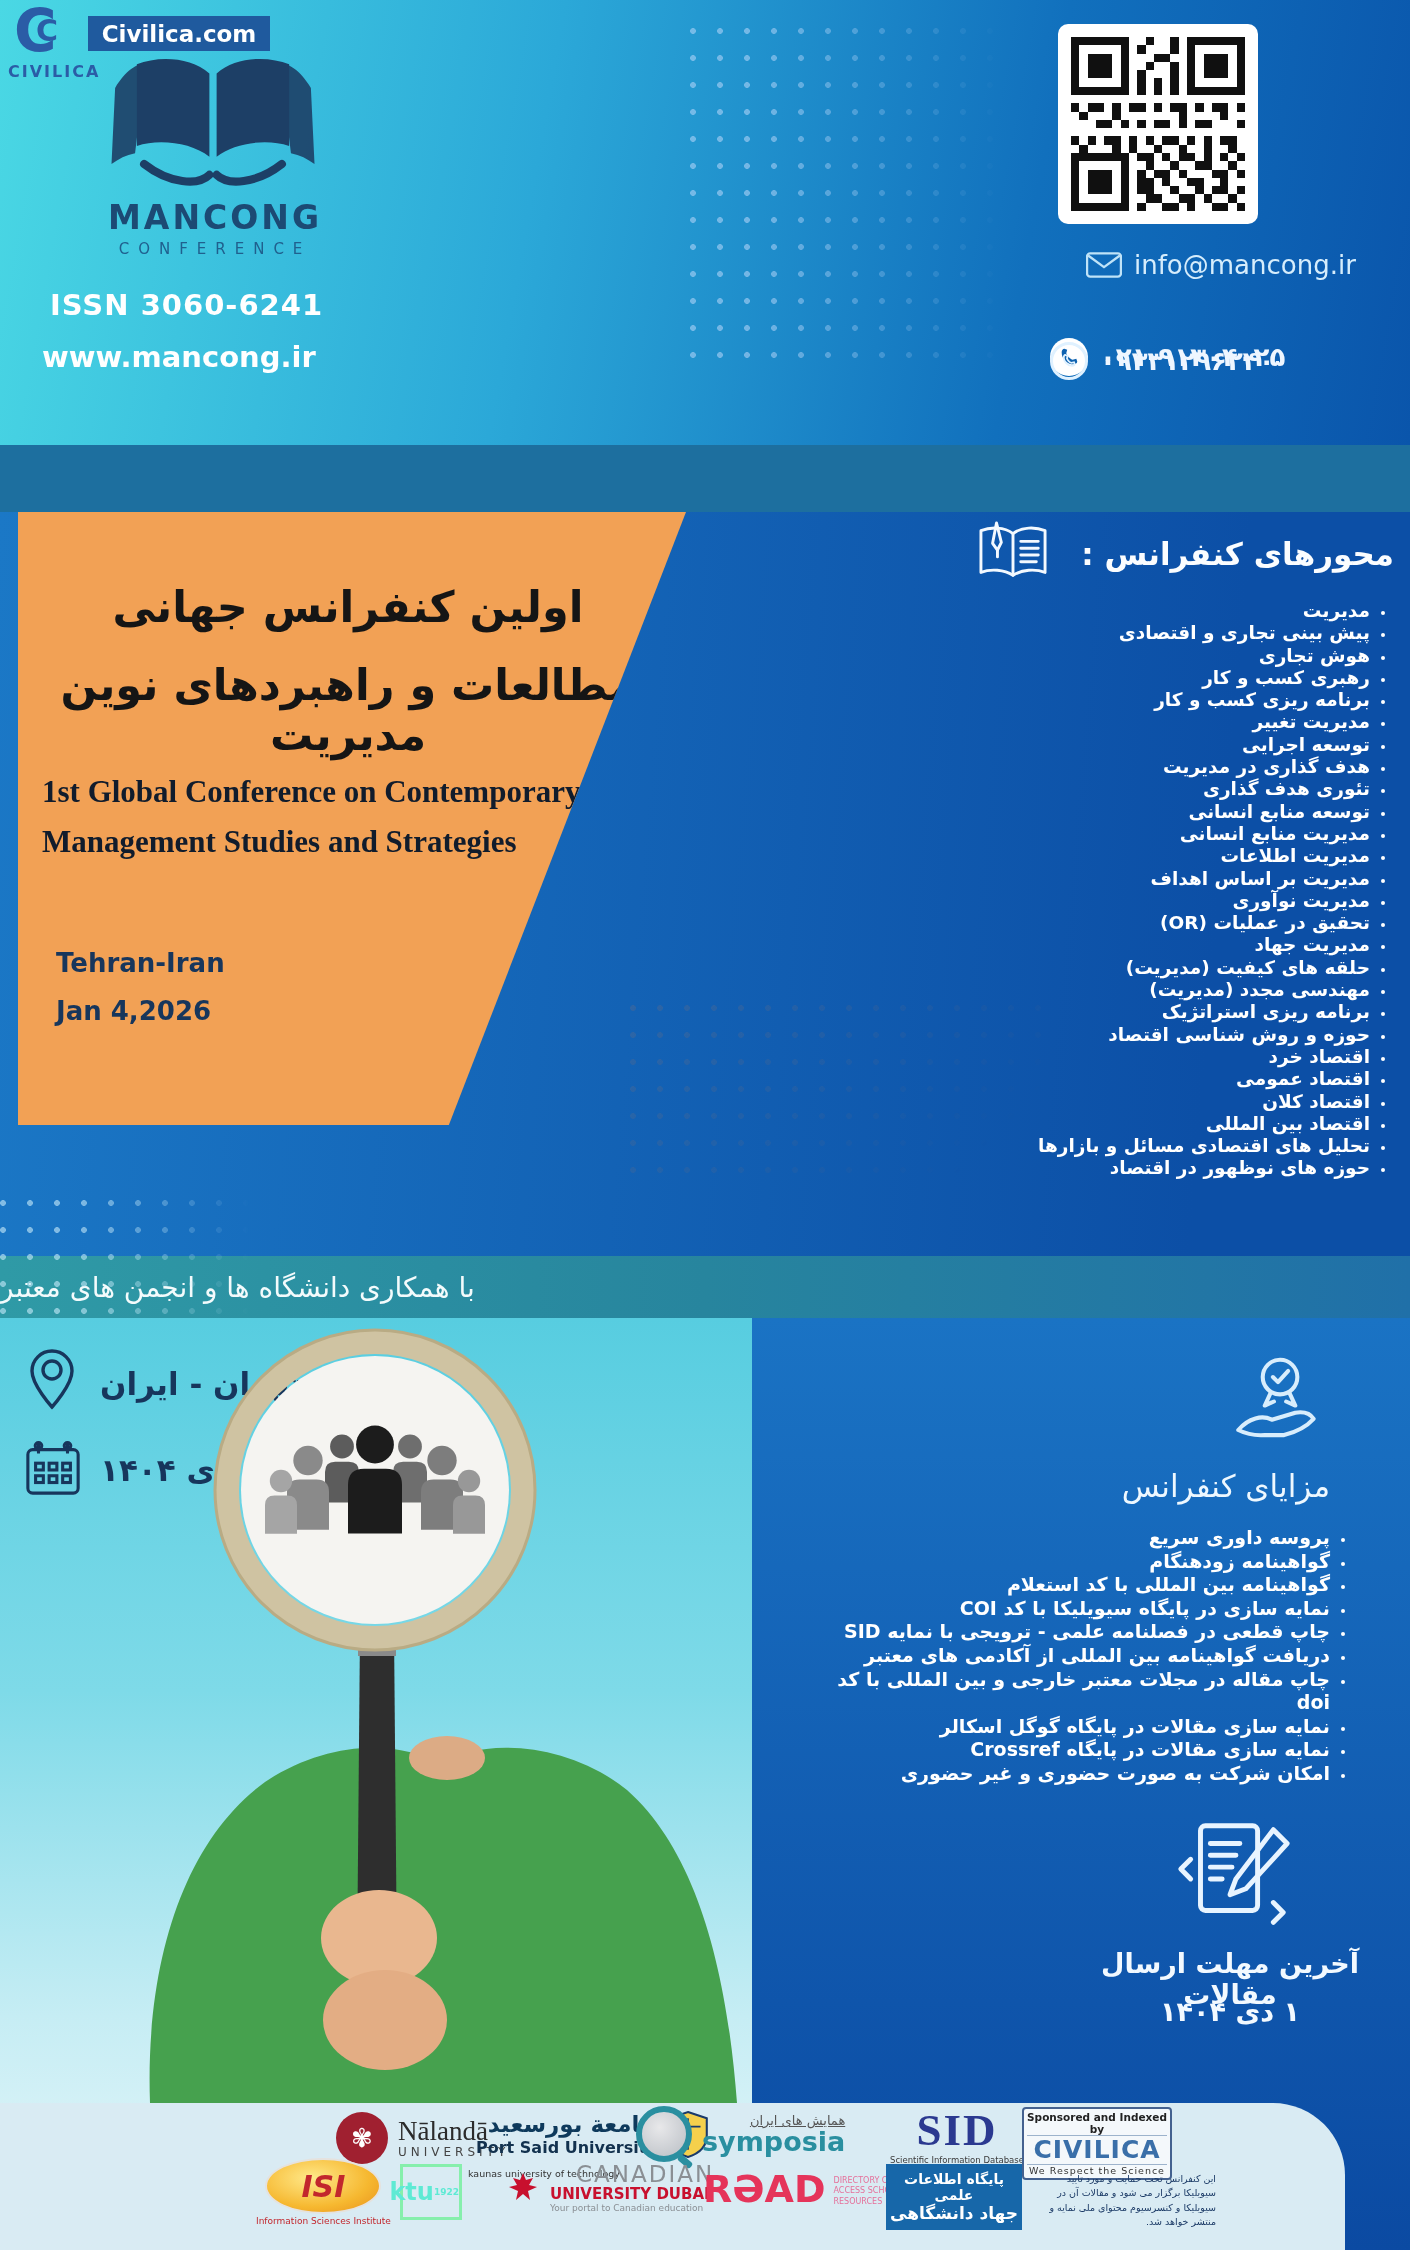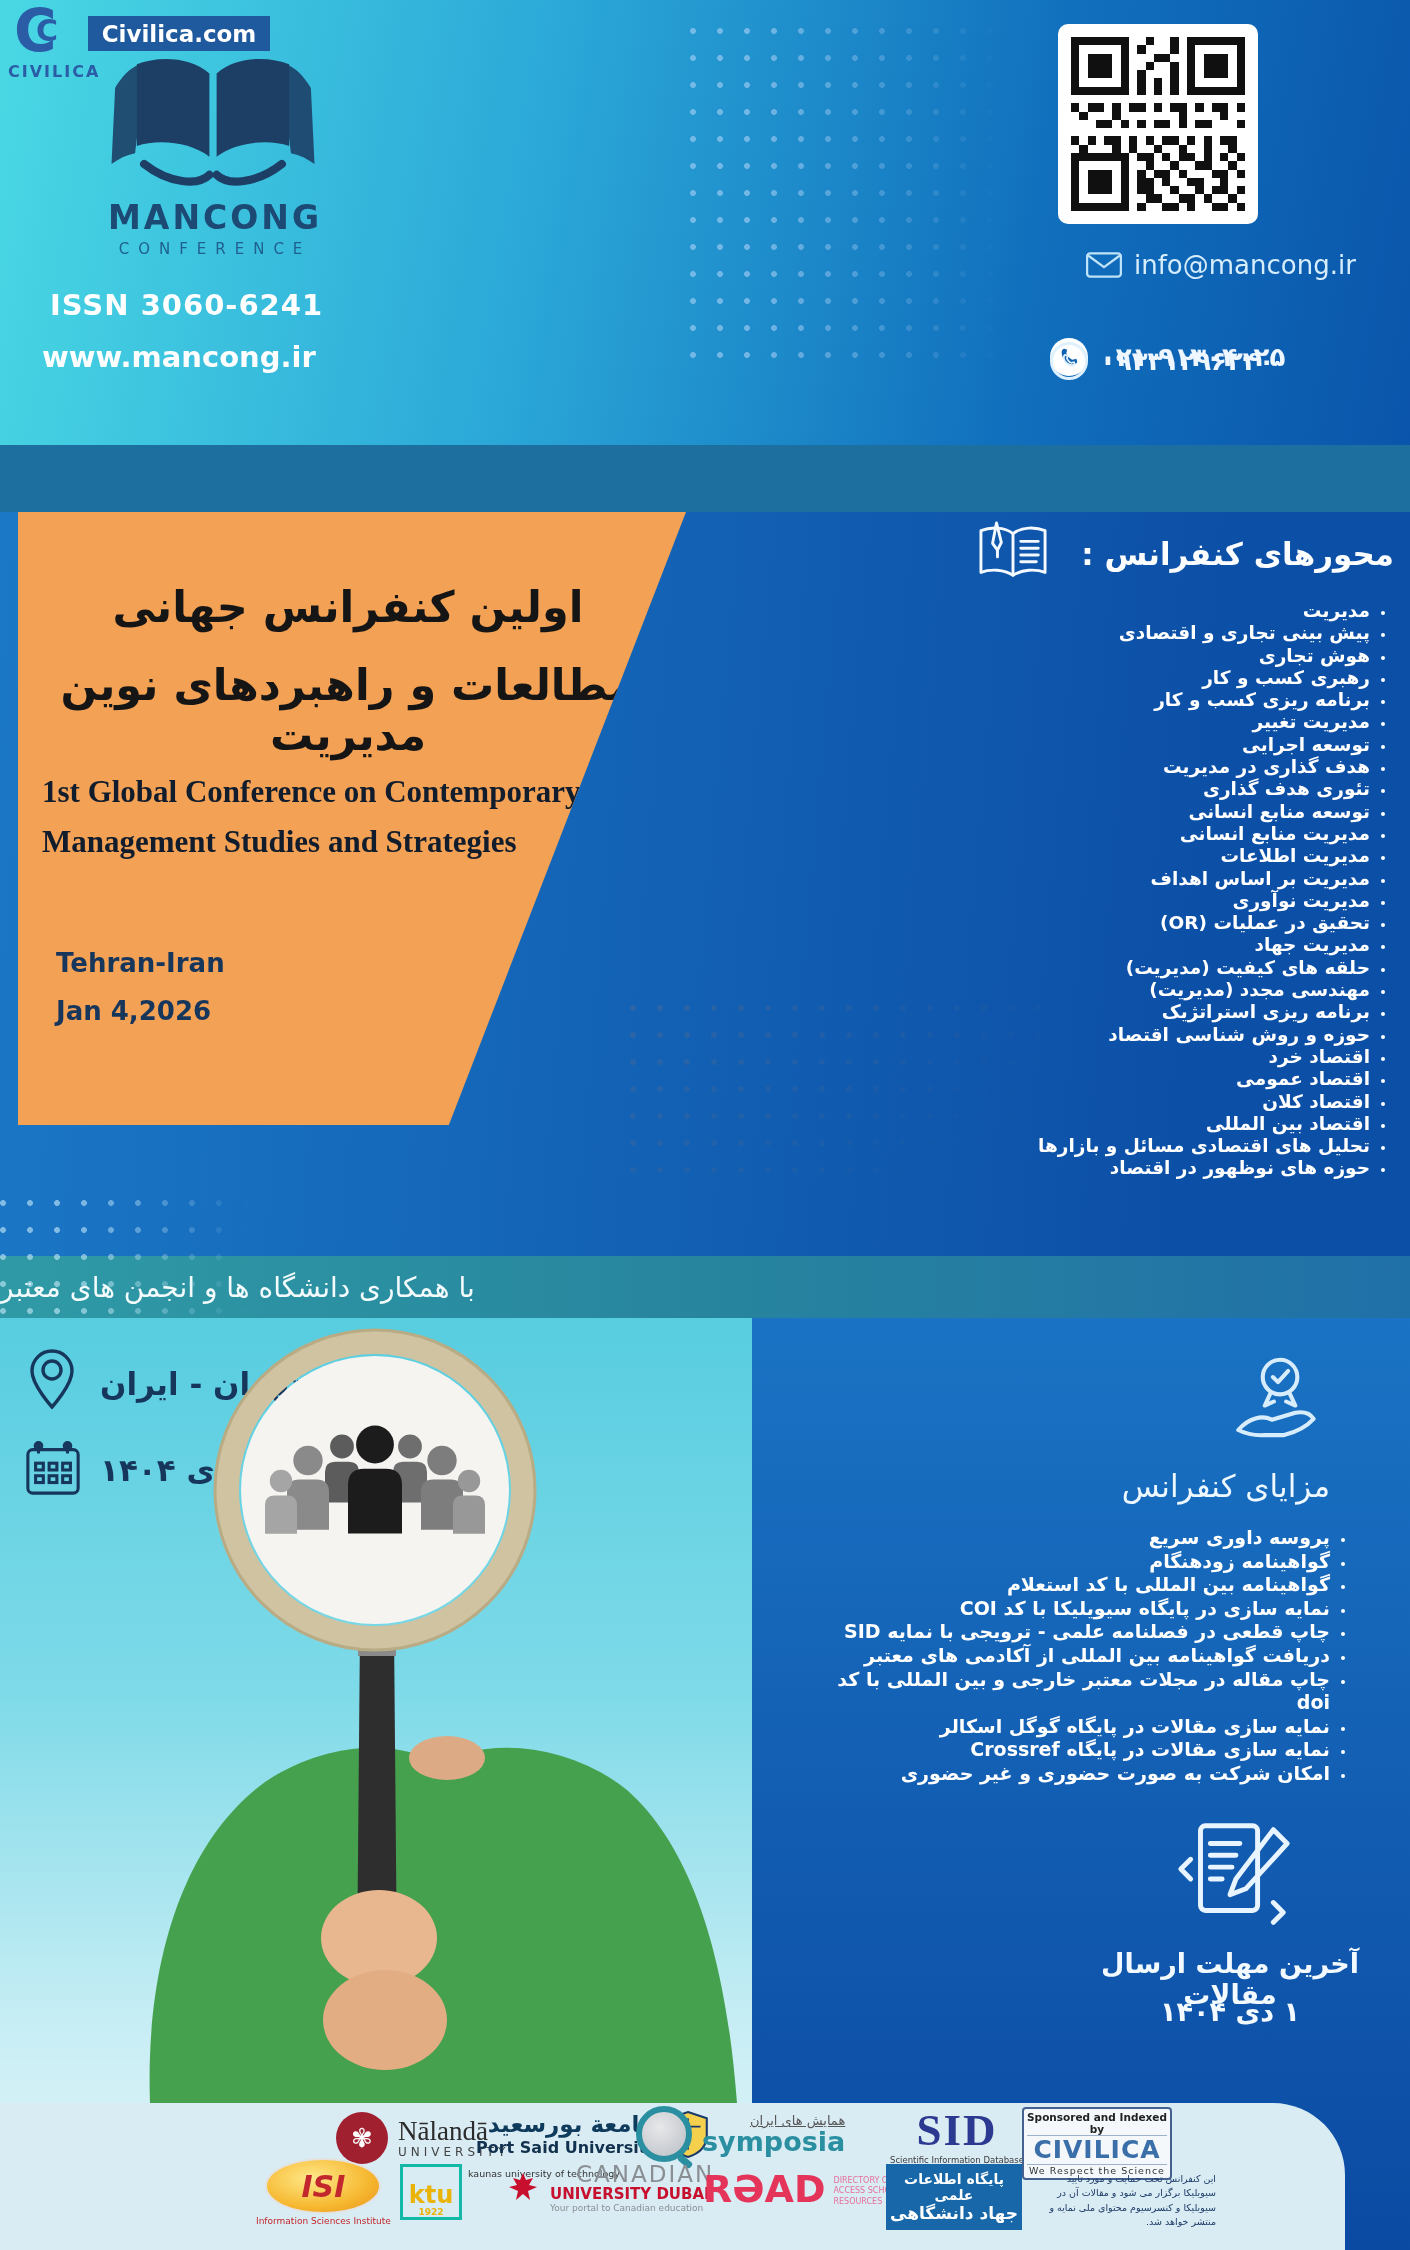--- a/index.html
+++ b/index.html
@@ -129,22 +129,22 @@
   .civ-box .l2{font-size:25px;font-weight:bold;color:#3a6fa9;letter-spacing:1px;line-height:1.1;
     border-top:1px solid #9db3cc;border-bottom:1px solid #9db3cc;}
   .civ-box .l3{font-size:9.5px;color:#333;letter-spacing:1px;}
 
   .lg-isi{left:256px;top:2158px;flex-direction:column;gap:2px;align-items:center;}
   .isi-oval{width:112px;height:52px;border-radius:50%;border:2px solid #e5e2de;
     background:radial-gradient(ellipse at 40% 35%,#ffe98a,#f6b830 60%,#e88f1a);
     display:grid;place-items:center;font-style:italic;font-weight:bold;font-size:30px;color:#c2272d;}
   .isi-sub{font-size:9px;color:#c2272d;}
   .lg-ktu{left:400px;top:2164px;align-items:flex-start;gap:6px;}
-  .ktu-box{border:3px solid #14b8a6;width:56px;height:50px;display:flex;flex-direction:column;
-    align-items:center;justify-content:flex-end;font-weight:bold;color:#eab308;}
+  .ktu-box{border:3px solid #86efac;width:56px;height:50px;display:flex;flex-direction:row;
+    align-items:center;justify-content:flex-end;font-weight:bold;color:#5eead4;}
   .ktu-word{font-size:24px;line-height:1;}
   .ktu-year{font-size:9px;}
   .ktu-sub{font-size:9.5px;color:#333;line-height:1.25;margin-top:4px;}
   .lg-canadian{left:506px;top:2162px;}
   .cud-name{font-size:23px;color:#8a8f94;letter-spacing:2px;line-height:1.05;margin-left:26px;}
   .cud-sub{font-size:15px;font-weight:bold;color:#c8102e;line-height:1.1;}
   .cud-tag{font-size:9px;color:#8a8f94;}
   .lg-road{left:703px;top:2170px;gap:8px;align-items:flex-start;}
   .road-word{font-size:38px;font-weight:bold;color:#e5345a;line-height:1;}
   .road-sub{font-size:8px;color:#e5709a;line-height:1.3;margin-top:6px;max-width:90px;}

